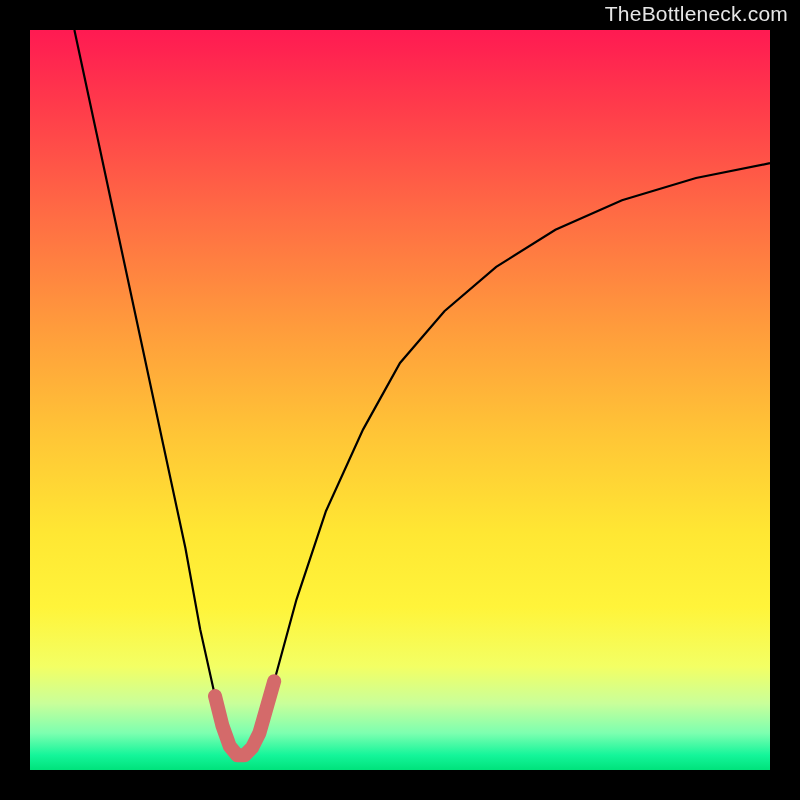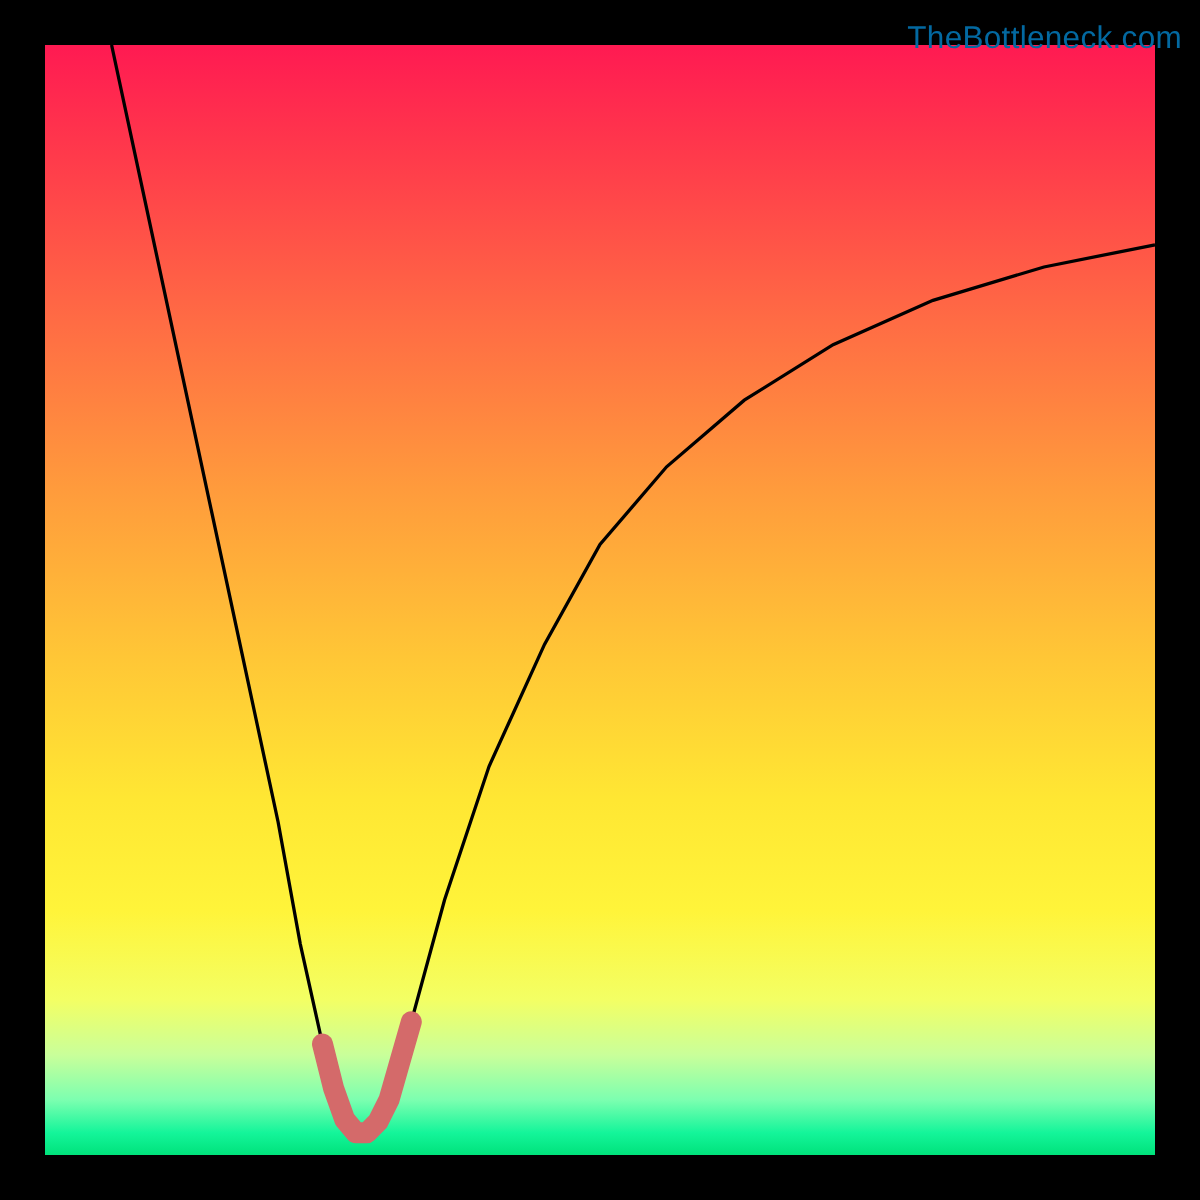--- a/index.html
+++ b/index.html
@@ -27,23 +27,23 @@
       #fff43a 78%,
       #f3ff64 86%,
       #c9ff9a 91%,
       #7dffb0 95%,
       #14f59a 98%,
       #00e27b 100%
     );
   }
   .watermark {
     position: absolute;
-    top: 14px;
+    top: 2px;
     right: 12px;
-    color: #0369a1;
+    color: #e5e5e5;
     font-size: 21px;
     letter-spacing: 0.2px;
     font-weight: 400;
   }
   svg.plot {
     position: absolute;
     left: 0;
     top: 0;
     width: 740px;
     height: 740px;

